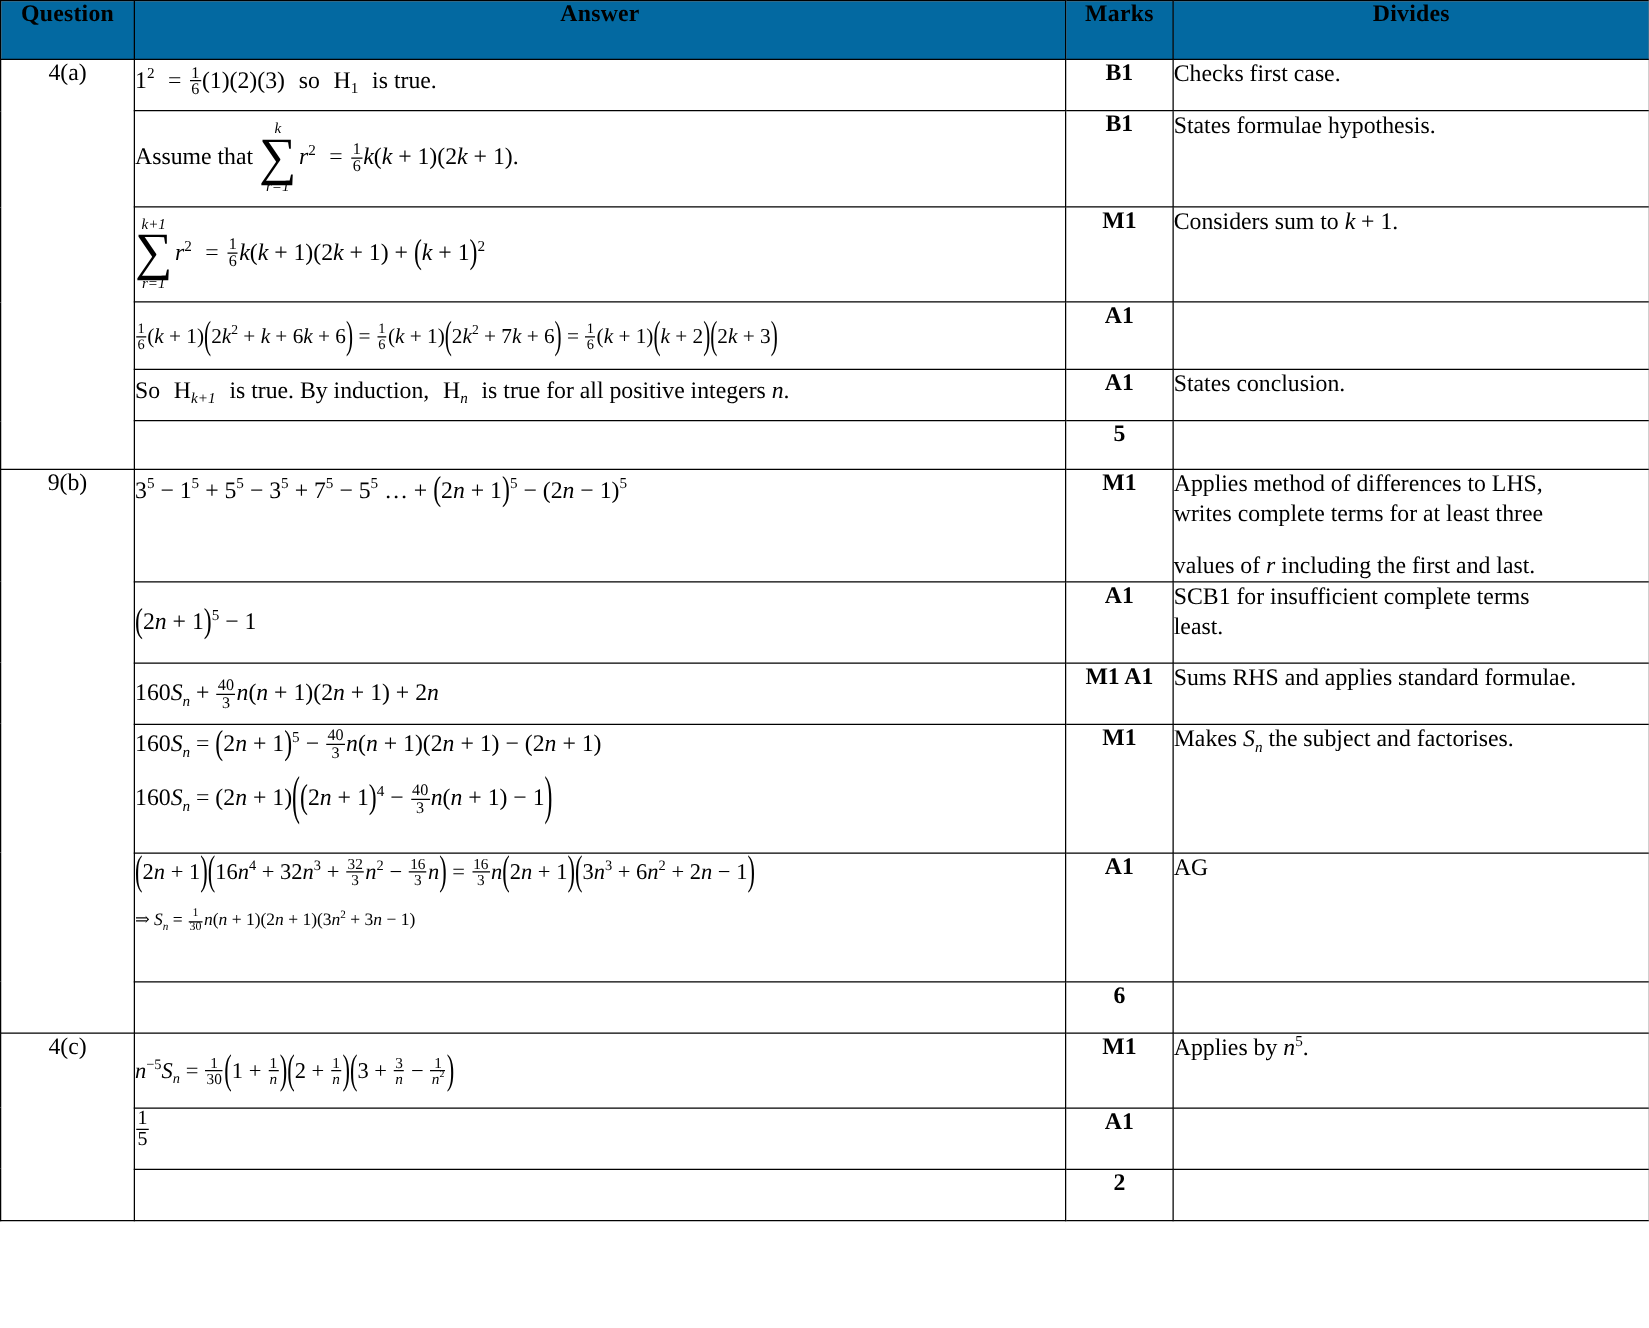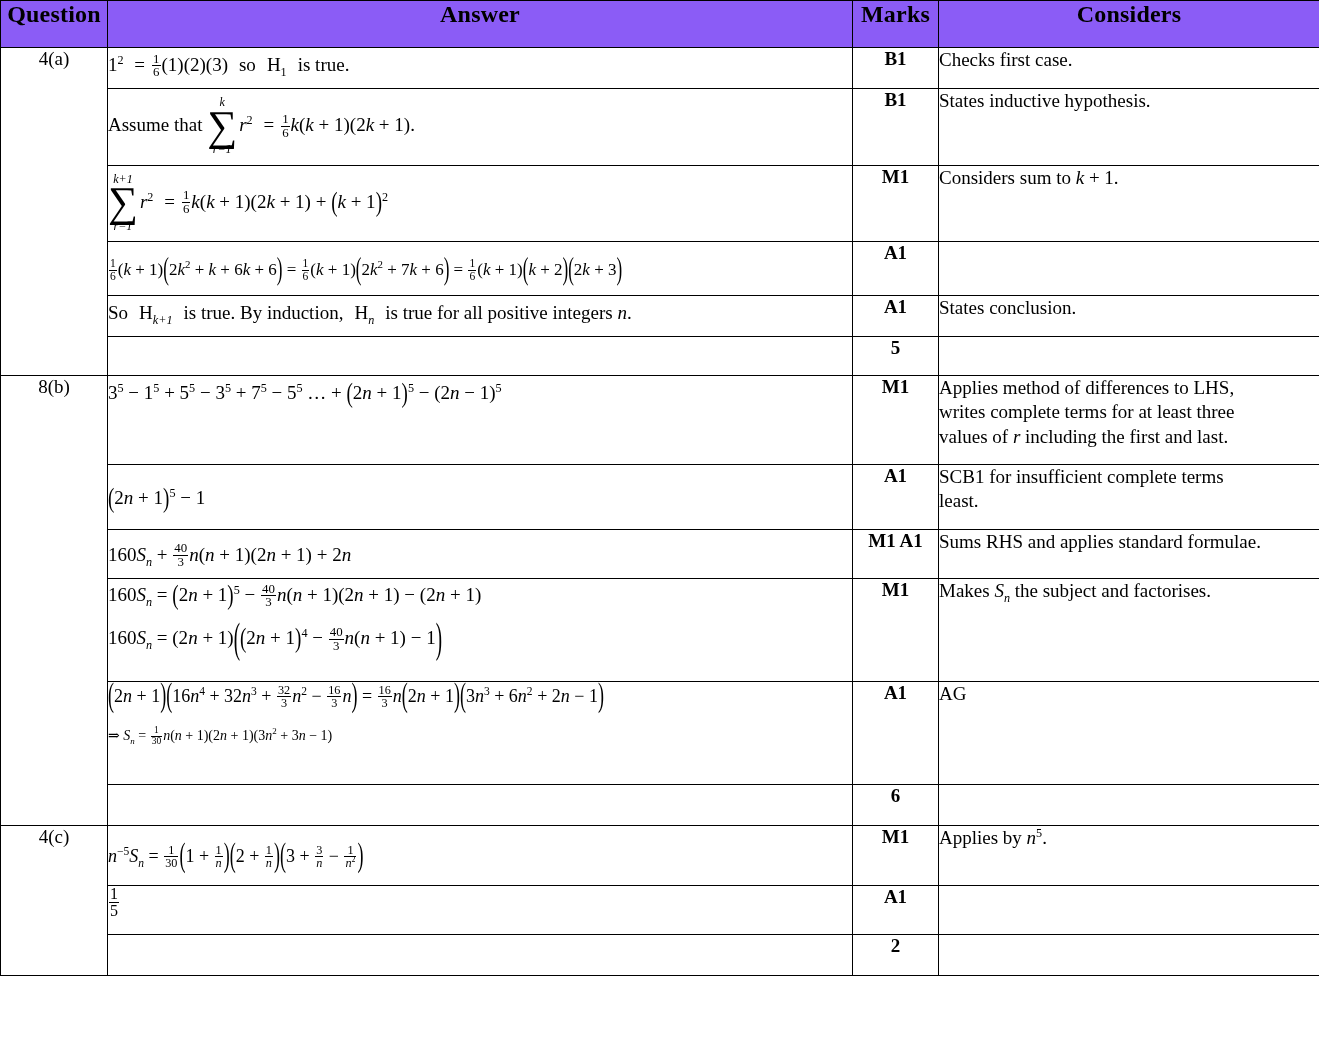--- a/index.html
+++ b/index.html
@@ -27,23 +27,23 @@
   }
 
   
   col.c-question { width: 107px; }
   col.c-answer   { width: 745px; }
   col.c-marks    { width:  86px; }
   col.c-guidance { width: 381px; }
 
   
   thead th {
-    background: #8b5cf6;
+    background: #0369a1;
     font-weight: bold;
-    font-size: 24px;
+    font-size: 19px;
     text-align: center;
     height: 46px;
     vertical-align: middle;
     letter-spacing: .2px;
   }
 
   
   .cell-question {
     text-align: center;
     font-size: 19px;
@@ -154,41 +154,41 @@
     <col class="c-question">
       <col class="c-answer">
       <col class="c-marks">
       <col class="c-guidance">
   </colgroup>
   <thead>
     <tr>
       <th>Question</th>
       <th>Answer</th>
       <th>Marks</th>
-      <th>Considers</th>
+      <th>Divides</th>
     </tr>
   </thead>
   <tbody>
 
     <tr>
       <td class="cell-question" rowspan="6">4(a)</td>
       <td class="cell-answer" style="height:40px">
         <span class="m eqrow">1<sup class="n">2</sup> <span class="sp"></span>=<span class="sp"></span><span class="frac"><span class="num">1</span><span class="den">6</span></span>(1)(2)(3)<span class="sp2"></span>so<span class="sp2"></span>H<sub class="n">1</sub><span class="sp2"></span>is true.</span>
       </td>
       <td class="cell-marks">B1</td>
       <td class="cell-guidance">Checks first case.</td>
     </tr>
 
     <tr>
       <td class="cell-answer" style="height:76px;vertical-align:middle">
         <span class="m eqrow"><span>Assume that</span>
           <span class="sigma-wrap"><span class="sigma"><span class="lim">k</span><span class="big">∑</span><span class="lim">r=1</span></span></span><span class="v">r</span><sup class="n">2</sup> <span class="sp"></span>=<span class="sp"></span><span class="frac"><span class="num">1</span><span class="den">6</span></span><span class="v">k</span>(<span class="v">k</span> + 1)(2<span class="v">k</span> + 1).</span>
       </td>
       <td class="cell-marks">B1</td>
-      <td class="cell-guidance">States inductive hypothesis.</td>
+      <td class="cell-guidance">States formulae hypothesis.</td>
     </tr>
 
     <tr>
       <td class="cell-answer" style="height:75px;vertical-align:middle">
         <span class="m eqrow">
           <span class="sigma-wrap"><span class="sigma"><span class="lim">k+1</span><span class="big">∑</span><span class="lim">r=1</span></span></span><span class="v">r</span><sup class="n">2</sup> <span class="sp"></span>=<span class="sp"></span><span class="frac"><span class="num">1</span><span class="den">6</span></span><span class="v">k</span>(<span class="v">k</span> + 1)(2<span class="v">k</span> + 1) + <span class="pbig">(</span><span class="v">k</span> + 1<span class="pbig">)</span><sup class="n">2</sup></span>
       </td>
       <td class="cell-marks">M1</td>
       <td class="cell-guidance">
         <span>Considers sum to</span>
@@ -212,29 +212,29 @@
       <td class="cell-guidance">States conclusion.</td>
     </tr>
 
     <tr>
       <td class="cell-answer cell-blank" style="height:38px"></td>
       <td class="cell-marks">5</td>
       <td class="cell-guidance cell-blank"></td>
     </tr>
 
     <tr>
-      <td class="cell-question" rowspan="6">8(b)</td>
+      <td class="cell-question" rowspan="6">9(b)</td>
       <td class="cell-answer" style="height:88px">
         <span class="m eqrow">3<sup class="n">5</sup> − 1<sup class="n">5</sup> + 5<sup class="n">5</sup> − 3<sup class="n">5</sup> + 7<sup class="n">5</sup> − 5<sup class="n">5</sup> … + <span class="pbig">(</span>2<span class="v">n</span> + 1<span class="pbig">)</span><sup class="n">5</sup> − (2<span class="v">n</span> − 1)<sup class="n">5</sup></span>
       </td>
       <td class="cell-marks">M1</td>
       <td class="cell-guidance">
         <span class="line">Applies method of differences to LHS,</span>
         <span class="line" style="margin-top:0">writes complete terms for at least three</span>
-        <span class="line" style="margin-top:0"><span>values of</span> <span class="v">r</span> <span>including the first and last.</span></span>
+        <span class="line" style="margin-top:16px"><span>values of</span> <span class="v">r</span> <span>including the first and last.</span></span>
       </td>
     </tr>
 
     <tr>
       <td class="cell-answer" style="height:64px;vertical-align:middle">
         <span class="m eqrow"><span class="pbig">(</span>2<span class="v">n</span> + 1<span class="pbig">)</span><sup class="n">5</sup> − 1</span>
       </td>
       <td class="cell-marks">A1</td>
       <td class="cell-guidance">
         <span class="line">SCB1 for insufficient complete terms</span>

